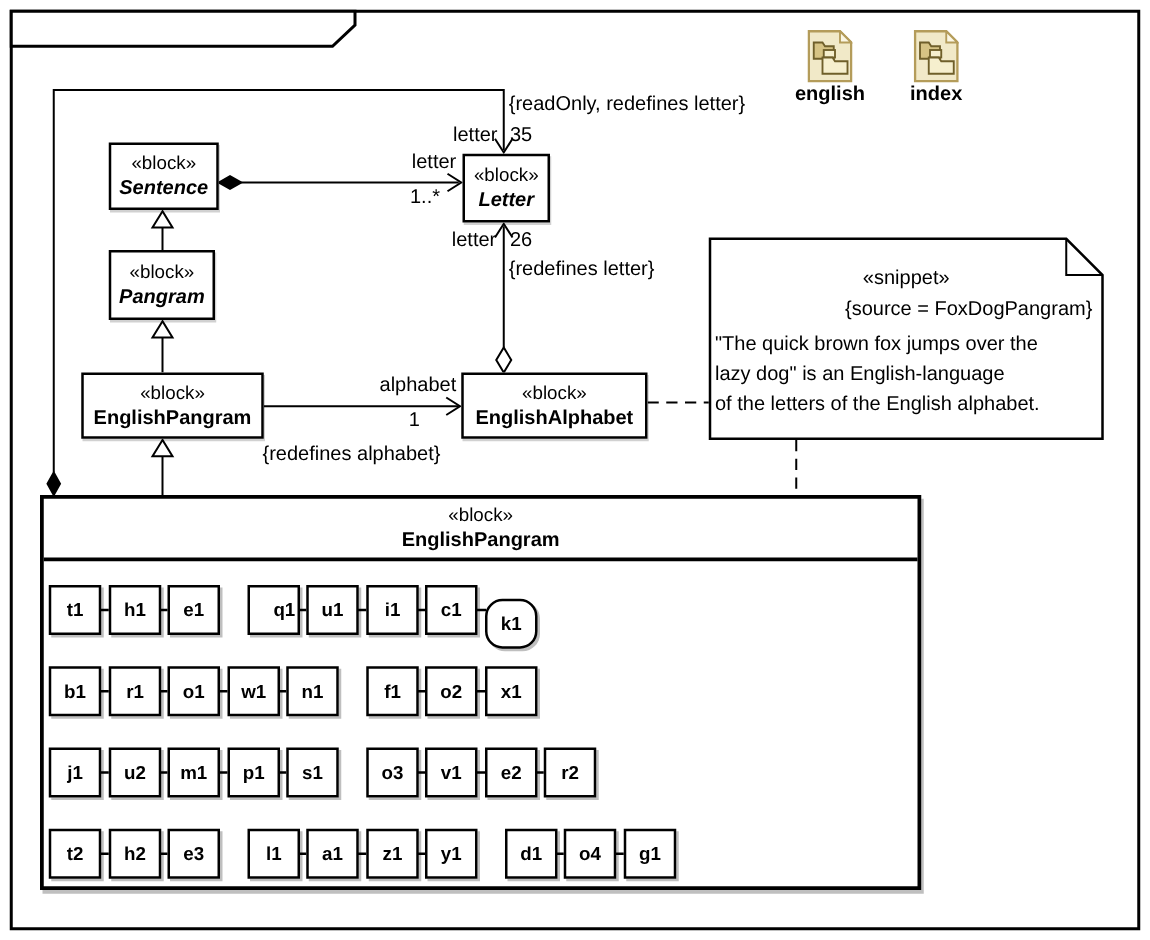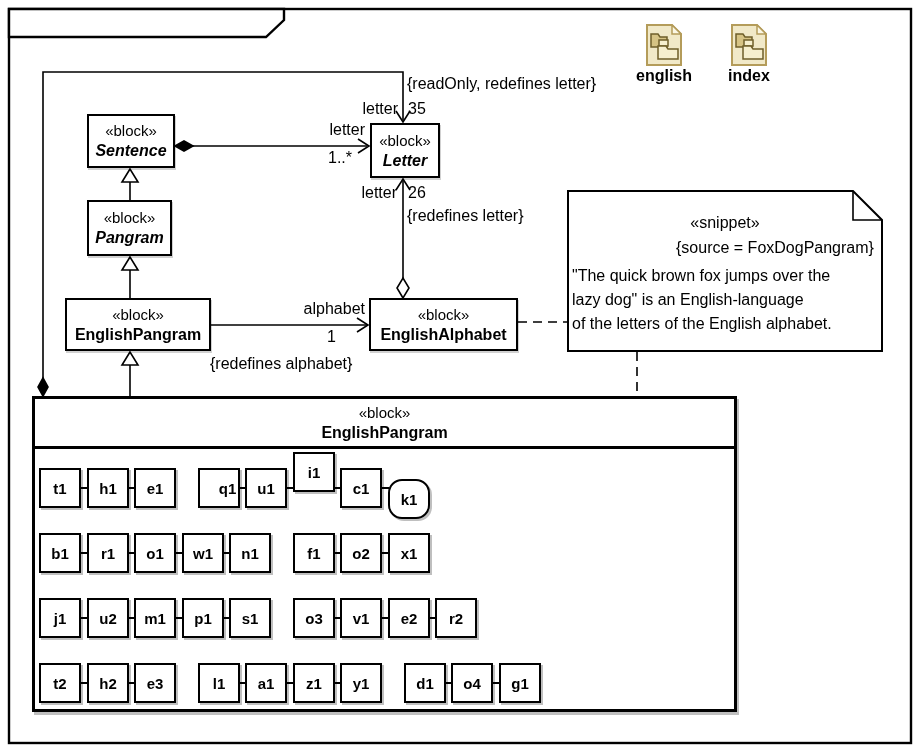--- a/index.html
+++ b/index.html
@@ -148,21 +148,21 @@
     <div class="fdp-body">
         <div class="part-box" style="left: 4px; top: 19px;">t1</div>
         <div class="stub" style="left: 45px; top: 38px;"></div>
         <div class="part-box" style="left: 52px; top: 19px;">h1</div>
         <div class="stub" style="left: 92.5px; top: 38px;"></div>
         <div class="part-box" style="left: 99px; top: 19px;">e1</div>
         <div class="part-box" style="left: 163px; top: 19px; padding-left: 17px;">q1</div>
         <div class="stub" style="left: 203.5px; top: 38px;"></div>
         <div class="part-box" style="left: 210px; top: 19px;">u1</div>
         <div class="stub" style="left: 251px; top: 38px;"></div>
-        <div class="part-box" style="left: 258px; top: 3px;">i1</div>
+        <div class="part-box" style="left: 258px; top: 19px;">i1</div>
         <div class="stub" style="left: 298.5px; top: 38px;"></div>
         <div class="part-box" style="left: 305px; top: 19px;">c1</div>
         <div class="stub" style="left: 346px; top: 38px;"></div>
         <div class="part-box" style="left: 353px; top: 30px; border-radius: 14px;">k1</div>
         <div class="part-box" style="left: 4px; top: 84px;">b1</div>
         <div class="stub" style="left: 45px; top: 103px;"></div>
         <div class="part-box" style="left: 52px; top: 84px;">r1</div>
         <div class="stub" style="left: 92.5px; top: 103px;"></div>
         <div class="part-box" style="left: 99px; top: 84px;">o1</div>
         <div class="stub" style="left: 140px; top: 103px;"></div>

